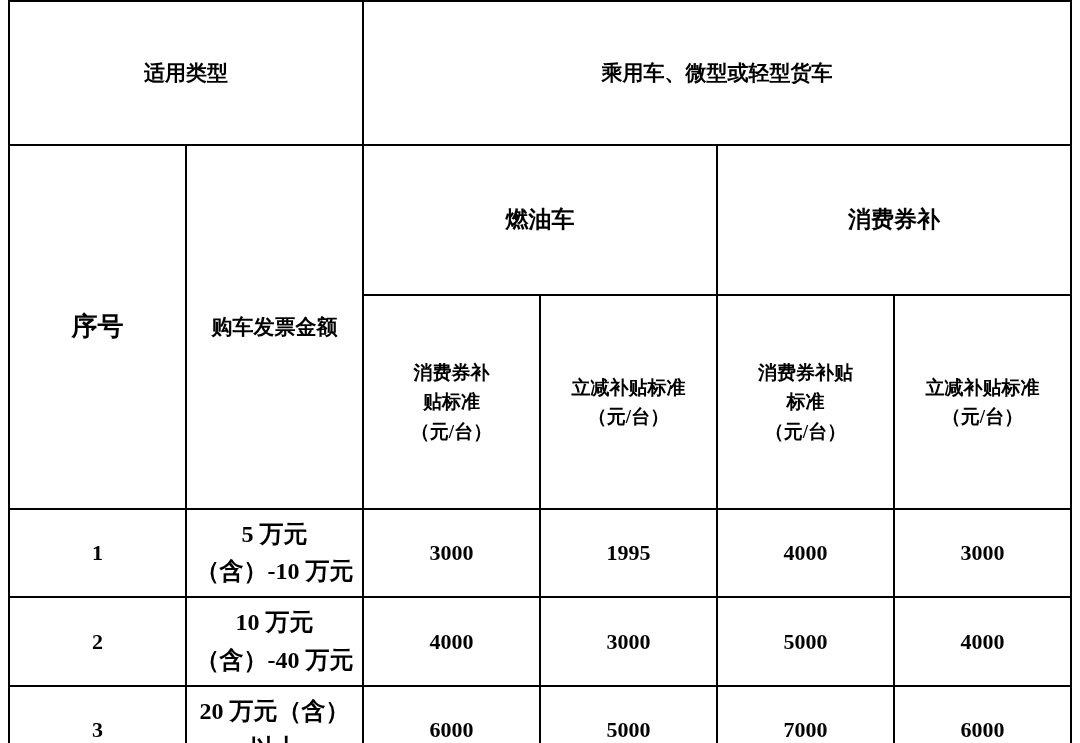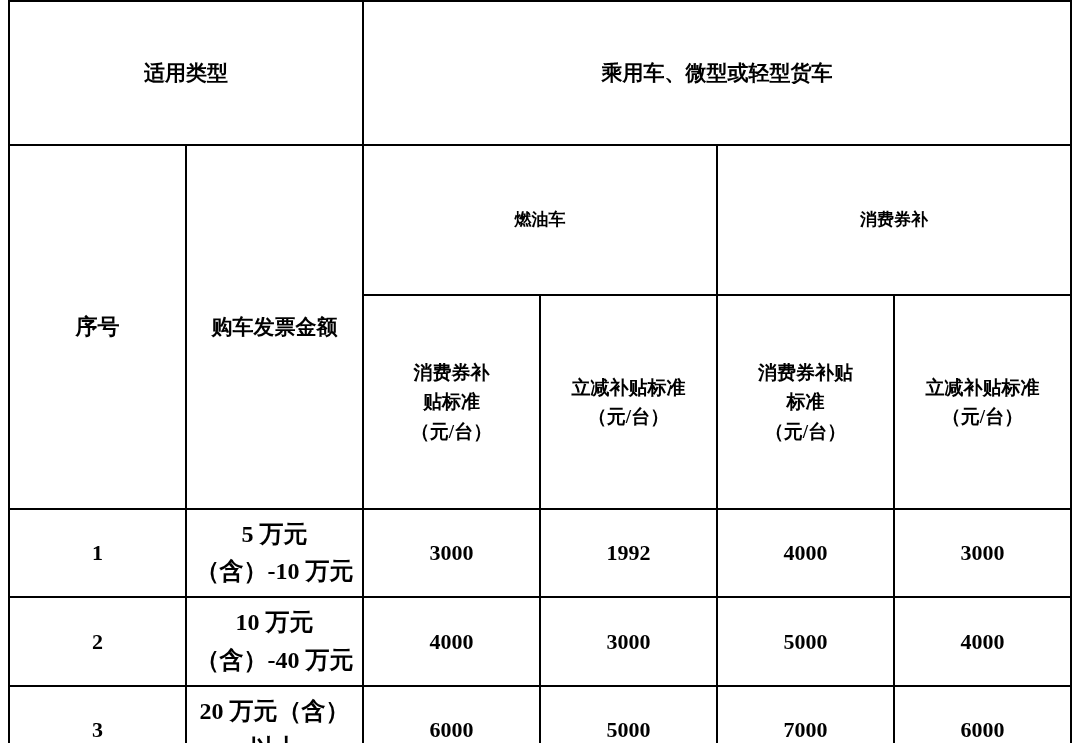--- a/index.html
+++ b/index.html
@@ -39,30 +39,30 @@
   .c-type-label {
     font-size: 21px;
     height: 130px;
   }
   .c-top-right {
     font-size: 21px;
     height: 130px;
     border-radius: 23px;
   }
   .c-seq {
-    font-size: 22px;
+    font-size: 26px;
     width: 76px;
   }
   .c-amount {
     font-size: 21px;
     width: 284px;
     font-family: Liberation Serif, serif;
   }
   .c-fuel, .c-nev {
-    font-size: 17px;
+    font-size: 23px;
     height: 136px;
   }
   .c-sub-head {
     font-size: 19px;
     height: 200px;
   }
   .c-col-coupon-fuel { width: 148px; }
   .c-col-instant-fuel { width: 208px; }
   .c-col-coupon-nev { width: 162px; }
   .c-col-instant-nev { width: 186px; }
@@ -109,21 +109,21 @@
         <td class="c-sub-head c-col-instant-nev">
           <div class="nowrap-line">立减补贴标准</div>
           <div class="nowrap-line">（元/台）</div>
         </td>
       </tr>
 
       <tr>
         <td class="c-data">1</td>
         <td class="c-data c-data-amount">5 万元（含）-10 万元</td>
         <td class="c-data">3000</td>
-        <td class="c-data">1992</td>
+        <td class="c-data">1995</td>
         <td class="c-data">4000</td>
         <td class="c-data">3000</td>
       </tr>
       <tr>
         <td class="c-data">2</td>
         <td class="c-data c-data-amount">10 万元（含）-40 万元</td>
         <td class="c-data">4000</td>
         <td class="c-data">3000</td>
         <td class="c-data">5000</td>
         <td class="c-data">4000</td>

